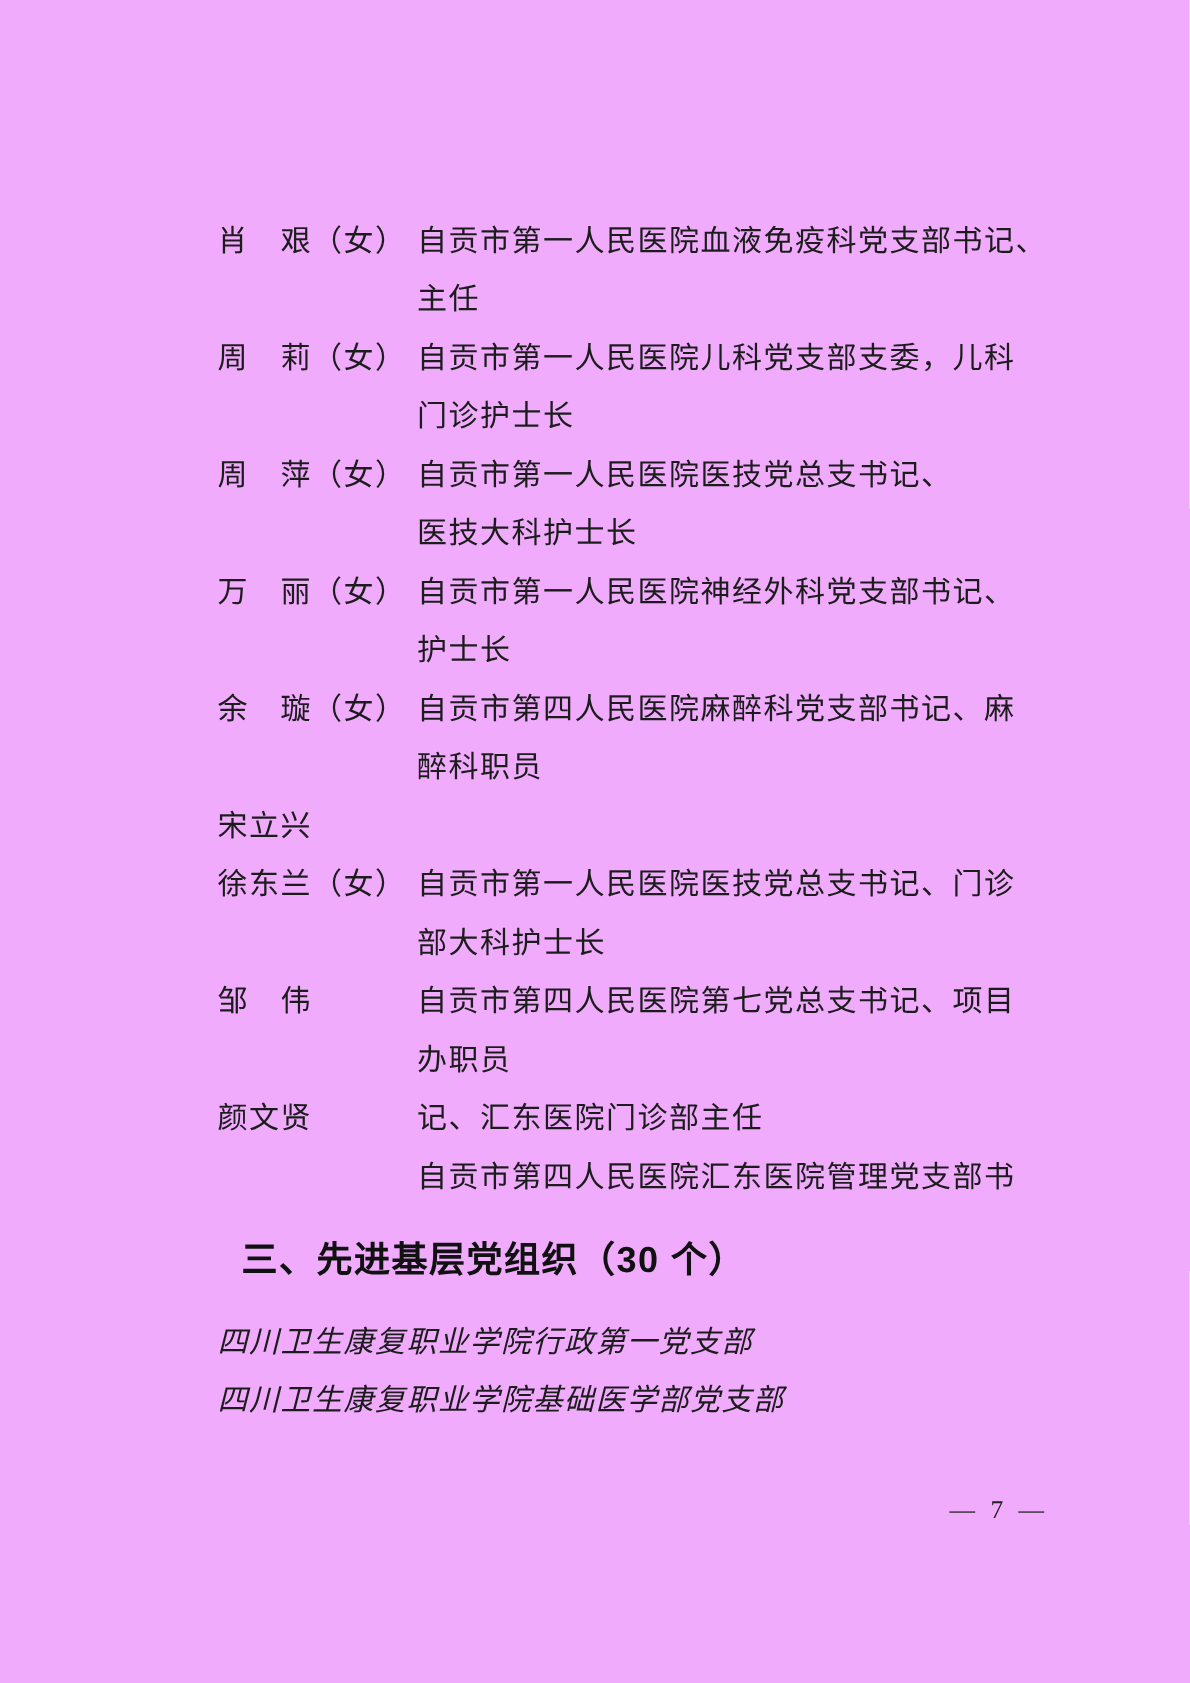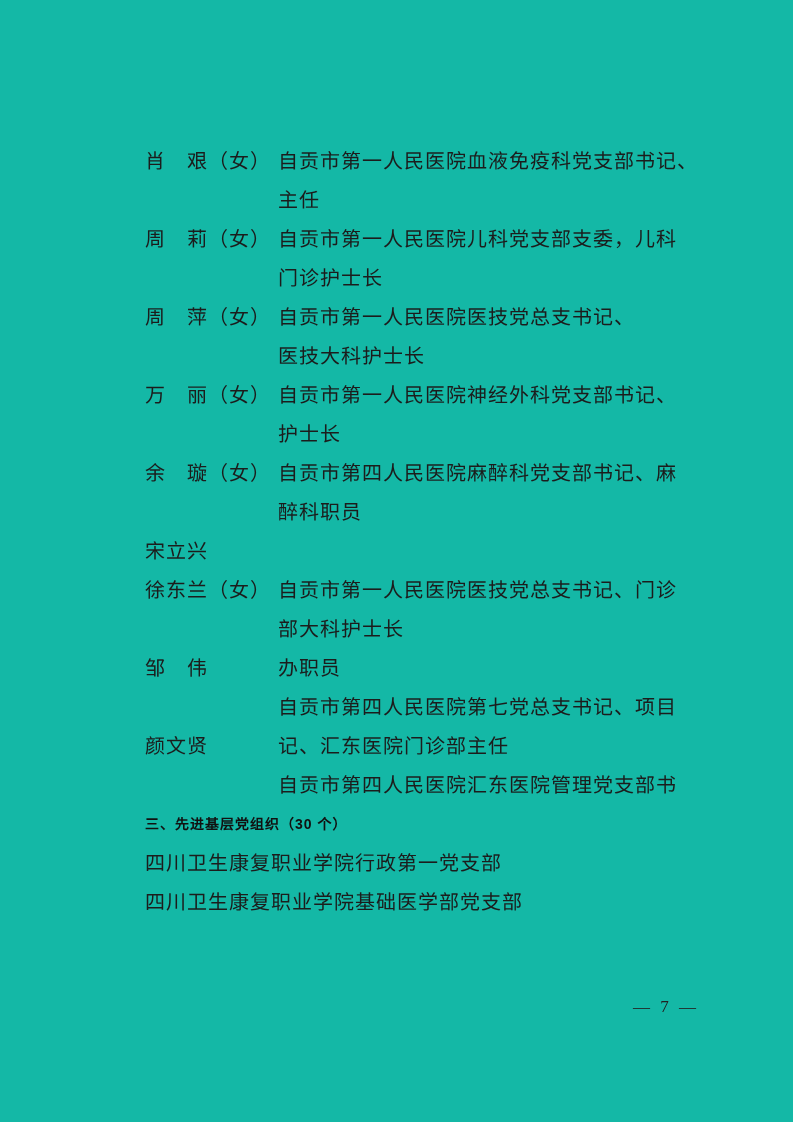--- a/index.html
+++ b/index.html
@@ -5,21 +5,21 @@
   html, body {
     margin: 0;
     padding: 0;
     background: #e8e8e8;
   }
   .page {
     position: relative;
     width: 793px;
     height: 1122px;
     margin: 0 auto;
-    background: #14b8a6;
+    background: #f0abfc;
     overflow: hidden;
     font-family: "Liberation Serif", "DejaVu Serif", serif;
     color: #1c1c1c;
     font-size: 20px;
     letter-spacing: 1px;
   }
   .content {
     position: absolute;
     left: 145px;
     top: 142px;
@@ -37,31 +37,32 @@
   }
   .entry .desc {
     flex: 1 1 auto;
     min-width: 0;
   }
   .desc-line {
     line-height: 39px;
     white-space: nowrap;
   }
   .section-heading {
-    margin: 0;
+    margin: 16px;
     font-family: "Liberation Sans", "DejaVu Sans", sans-serif;
     font-weight: bold;
-    font-size: 14px;
+    font-size: 24px;
     line-height: 39px;
     letter-spacing: 1px;
     color: #111;
   }
   .org-line {
     line-height: 39px;
     white-space: nowrap;
+    font-style: italic;
   }
   .page-footer {
     position: absolute;
     top: 997px;
     right: 94px;
     font-size: 17px;
     letter-spacing: 3px;
     color: #222;
   }
 </style>
@@ -121,22 +122,22 @@
         <div class="name">徐东兰（女）</div>
         <div class="desc">
           <div class="desc-line">自贡市第一人民医院医技党总支书记、门诊</div>
           <div class="desc-line">部大科护士长</div>
         </div>
       </div>
 
       <div class="entry">
         <div class="name">邹　伟</div>
         <div class="desc">
+          <div class="desc-line">自贡市第四人民医院第七党总支书记、项目</div>
           <div class="desc-line">办职员</div>
-          <div class="desc-line">自贡市第四人民医院第七党总支书记、项目</div>
         </div>
       </div>
 
       <div class="entry">
         <div class="name">颜文贤</div>
         <div class="desc">
           <div class="desc-line">记、汇东医院门诊部主任</div>
           <div class="desc-line">自贡市第四人民医院汇东医院管理党支部书</div>
         </div>
       </div>

